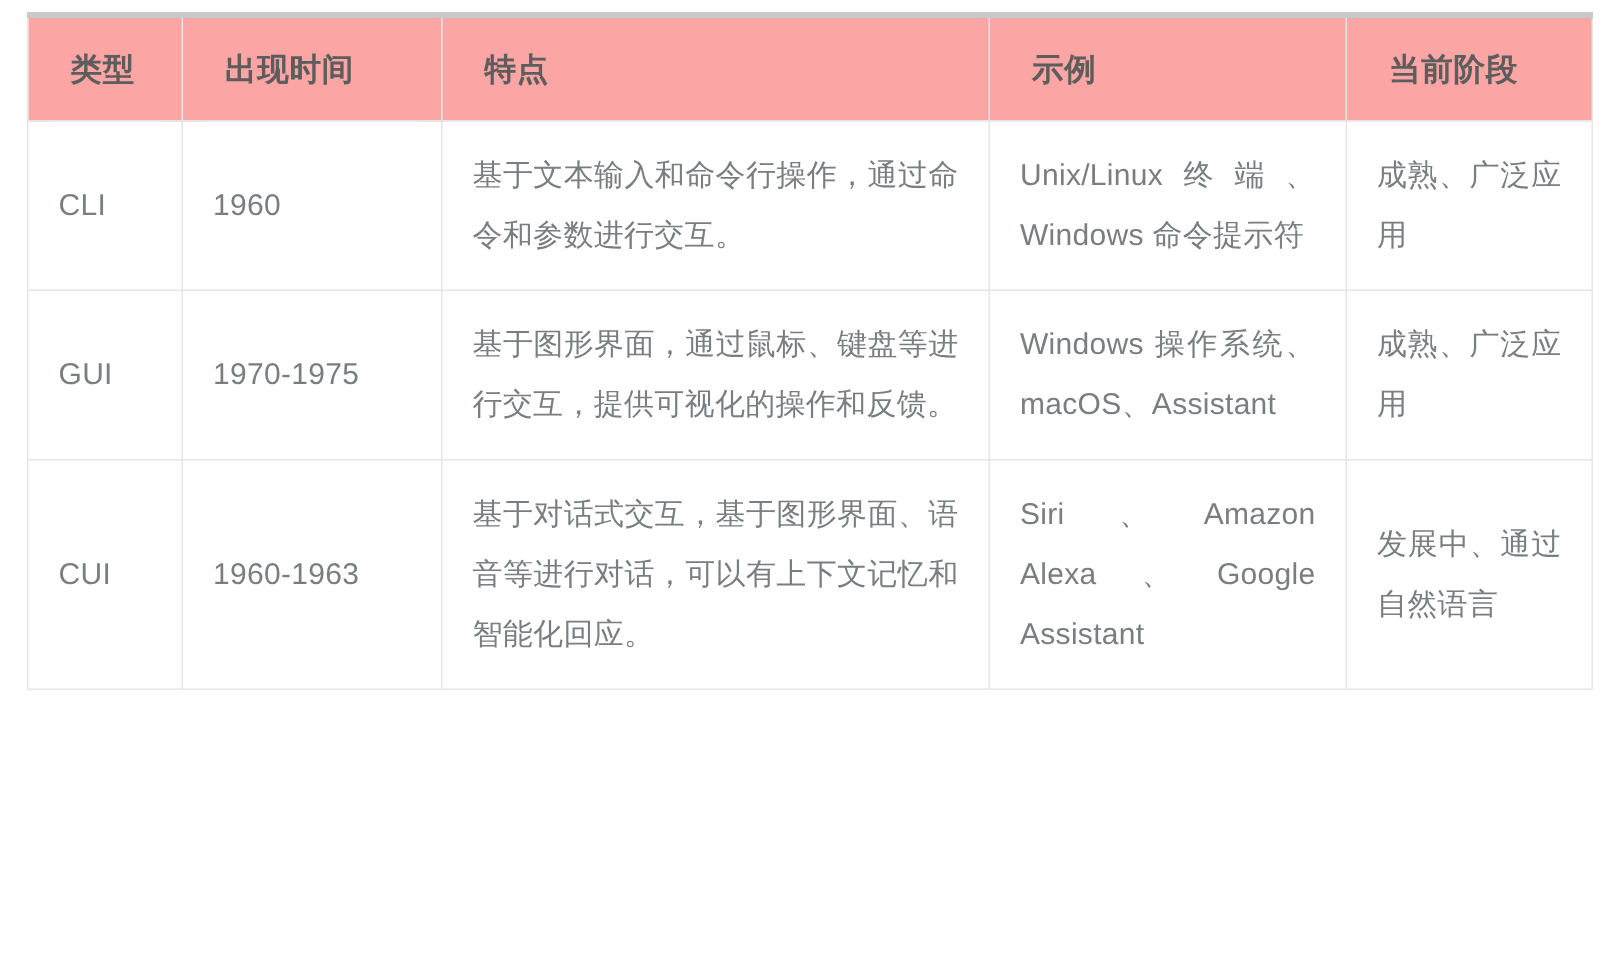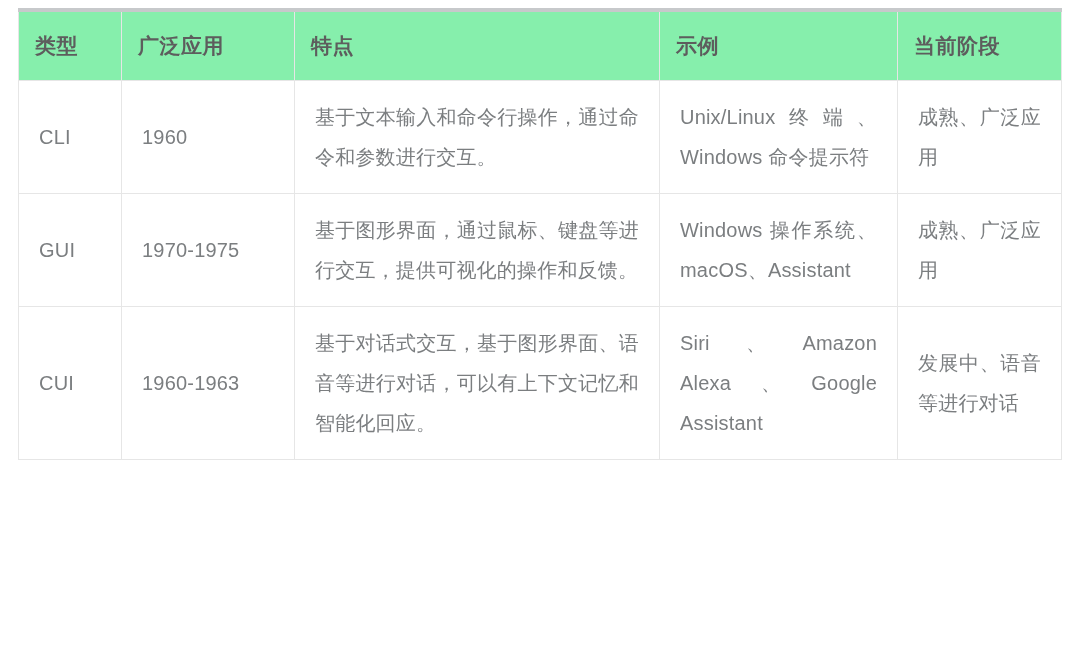--- a/index.html
+++ b/index.html
@@ -37,26 +37,26 @@
   table.cmp col.c-feature { width: 365px; }
   table.cmp col.c-example { width: 238px; }
   table.cmp col.c-stage   { width: 164px; }
 
   table.cmp th, table.cmp td {
     border: 1px solid #e6e6e6;
     vertical-align: middle;
     box-sizing: border-box;
   }
   table.cmp thead th {
-    background: #86efac;
+    background: #fca5a5;
     color: #5d5d5d;
     font-weight: bold;
     font-size: 21px;
     text-align: left;
-    padding: 20px 20px 20px 16px;
+    padding: 20px 20px 20px 28px;
     height: 70px;
     letter-spacing: 0.5px;
   }
   table.cmp tbody td {
     background: #ffffff;
     color: #7b7e80;
     font-size: 20px;
     line-height: 2.0;
     padding: 16px 20px;
     letter-spacing: 0.2px;
@@ -81,21 +81,21 @@
       <colgroup>
         <col class="c-type">
         <col class="c-time">
         <col class="c-feature">
         <col class="c-example">
         <col class="c-stage">
       </colgroup>
       <thead>
         <tr>
           <th>类型</th>
-          <th>广泛应用</th>
+          <th>出现时间</th>
           <th>特点</th>
           <th>示例</th>
           <th>当前阶段</th>
         </tr>
       </thead>
       <tbody>
         <tr>
           <td class="cell-center">CLI</td>
           <td class="cell-center">1960</td>
           <td class="cell-justify">基于文本输入和命令行操作，通过命令和参数进行交互。</td>
@@ -107,18 +107,18 @@
           <td class="cell-center">1970-1975</td>
           <td class="cell-justify">基于图形界面，通过鼠标、键盘等进行交互，提供可视化的操作和反馈。</td>
           <td class="cell-justify">Windows 操作系统、macOS、Assistant</td>
           <td class="cell-justify">成熟、广泛应用</td>
         </tr>
         <tr>
           <td class="cell-center">CUI</td>
           <td class="cell-center">1960-1963</td>
           <td class="cell-justify">基于对话式交互，基于图形界面、语音等进行对话，可以有上下文记忆和智能化回应。</td>
           <td class="cell-justify">Siri、Amazon Alexa、Google Assistant</td>
-          <td class="cell-justify">发展中、语音等进行对话</td>
+          <td class="cell-justify">发展中、通过自然语言</td>
         </tr>
       </tbody>
     </table>
   </div>
 </div>
 
 </body></html>

